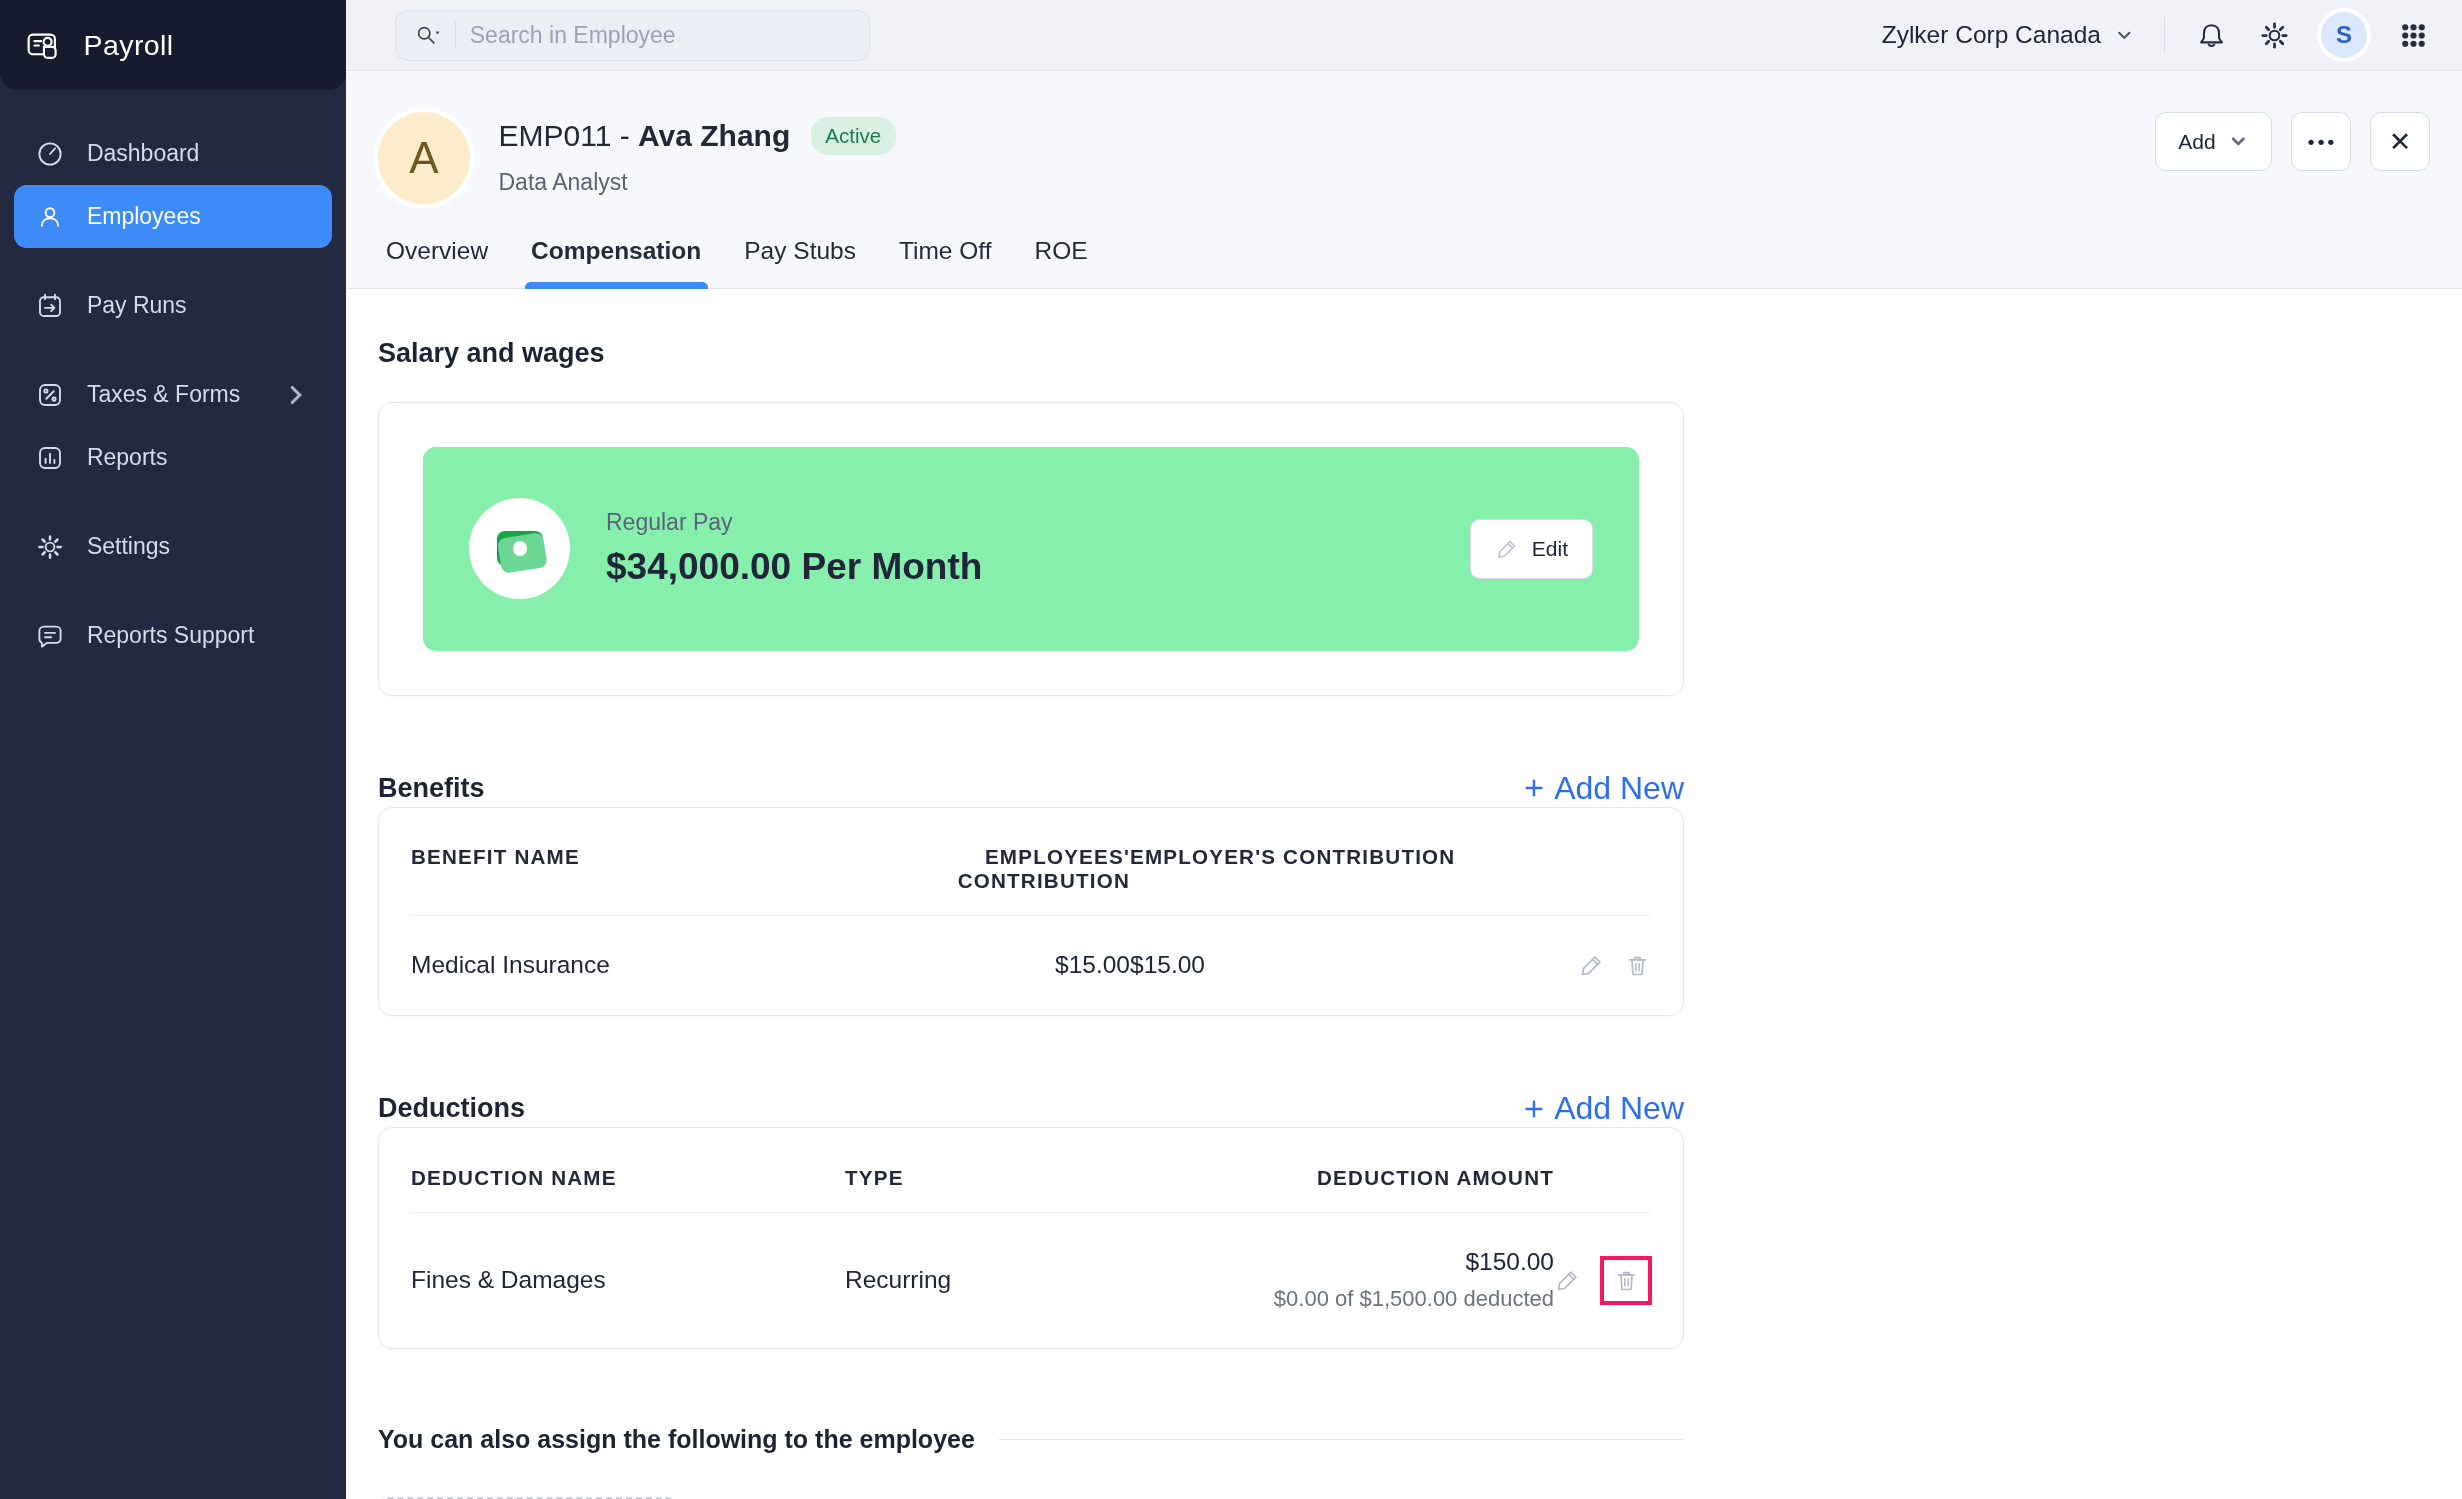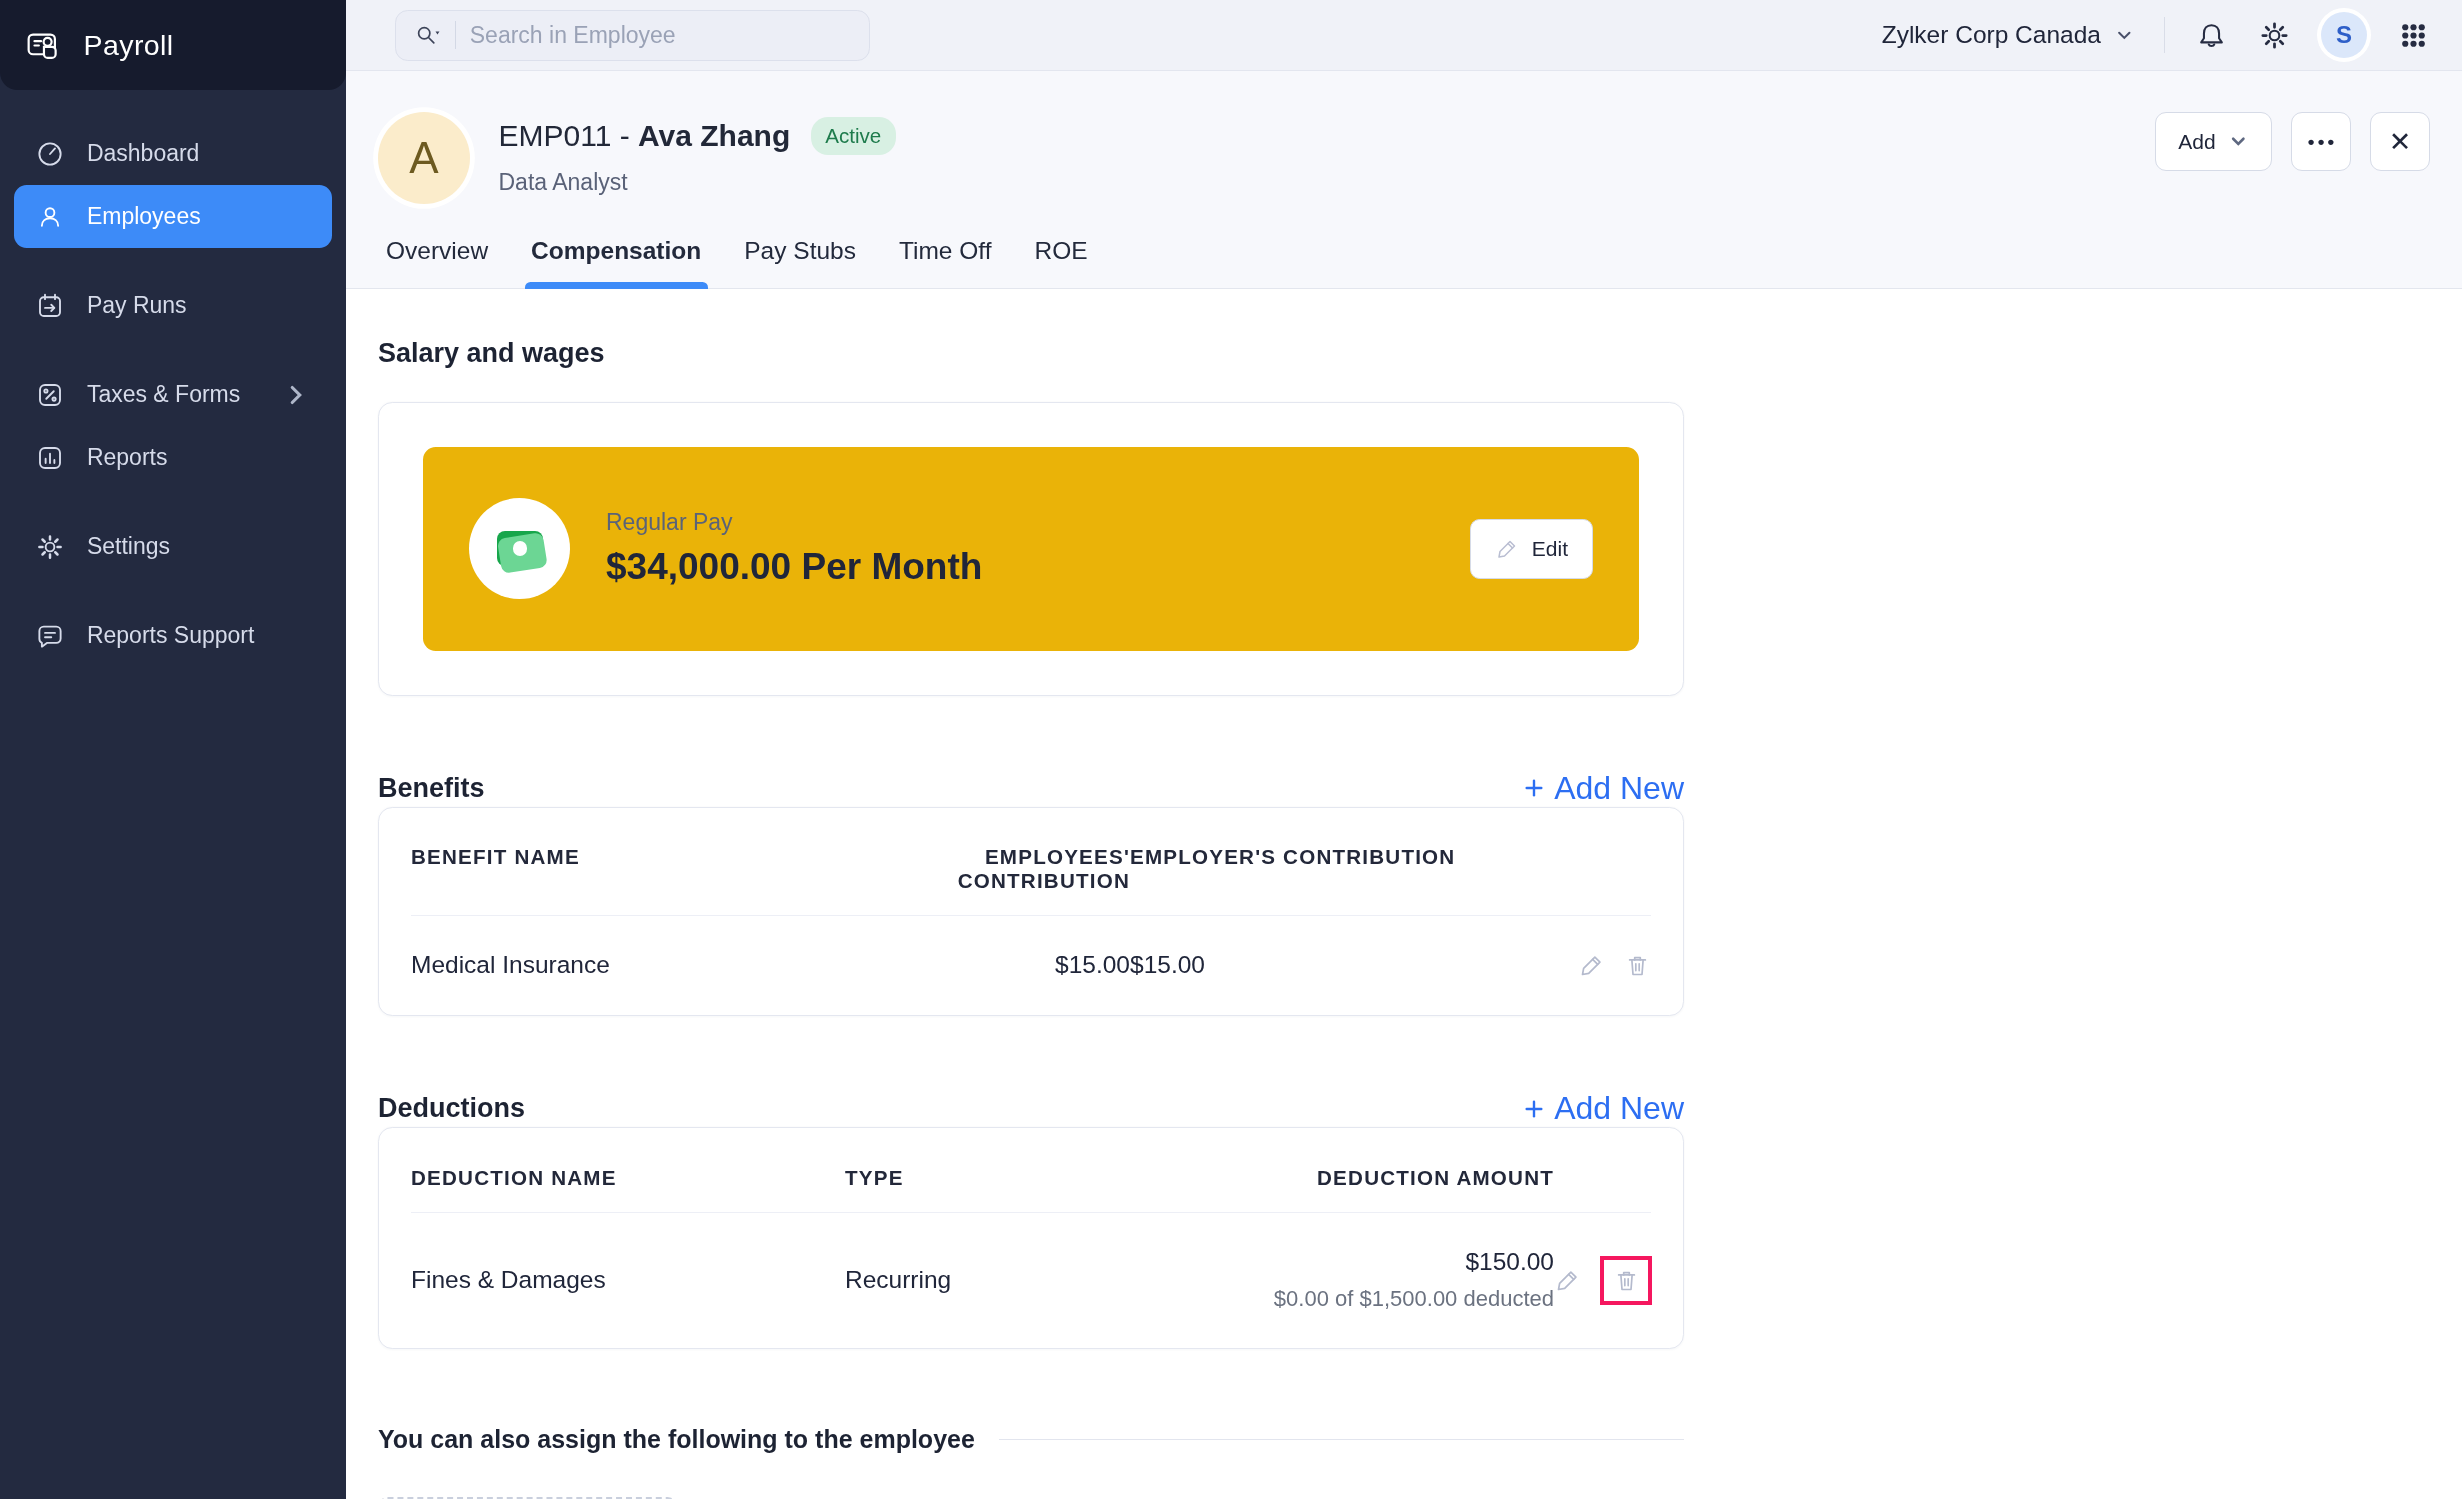--- a/index.html
+++ b/index.html
@@ -61,21 +61,21 @@
   
   .content { padding:0 32px; }
   .section-title { font-size:27px; font-weight:700; color:#1d2333; }
   .salary-title { margin-top:49px; }
   .section-head { width:1306px; display:flex; justify-content:space-between; align-items:center; margin-top:74px; }
   .add-new { display:flex; align-items:center; gap:9.5px; color:#2c6ef2; font-size:32px; cursor:pointer; }
   .add-new svg { width:22px; height:22px; }
 
   .card { width:1306px; background:#ffffff; border:0.8px solid #e4e7f0; border-radius:14.3px; box-shadow:0 0.8px 2.4px rgba(25,39,80,0.04); }
   .salary-card { margin-top:33px; padding:44px; }
-  .salary-inner { background:#eab308; border-radius:12.7px; height:204px; display:flex; align-items:center; padding:0 46px;justify-content:space-between; }
+  .salary-inner { background:#86efac; border-radius:12.7px; height:204px; display:flex; align-items:center; padding:0 46px;justify-content:space-between; }
   .money-circle { width:101px; height:101px; background:#ffffff; border-radius:50%; display:flex; align-items:center; justify-content:center; position:relative; flex-shrink:0; }
   .money-note { width:46px; height:35px; background:#17a64b; border-radius:8px; position:relative; z-index:1; }
   .money-note::before { content:''; position:absolute; inset:0; background:#6cd694; border-radius:8px; transform:rotate(-9deg) translate(1.6px,4.8px); z-index:-1; }
   .money-note::after { content:''; position:absolute; width:14.3px; height:14.3px; background:#ffffff; border-radius:50%; left:16px; top:10.3px; }
   .pay-info { margin-left:36px; }
   .pay-label { font-size:23px; color:#5a6379; }
   .pay-amount { font-size:37px; color:#20263a; font-weight:600; margin-top:9.5px; }
   .btn-edit { margin-left:auto; padding:0 24px; gap:12.7px; height:60px; border-radius:9.5px; }
   .btn-edit svg { width:24px; height:24px; color:#b9bed2; }
 

